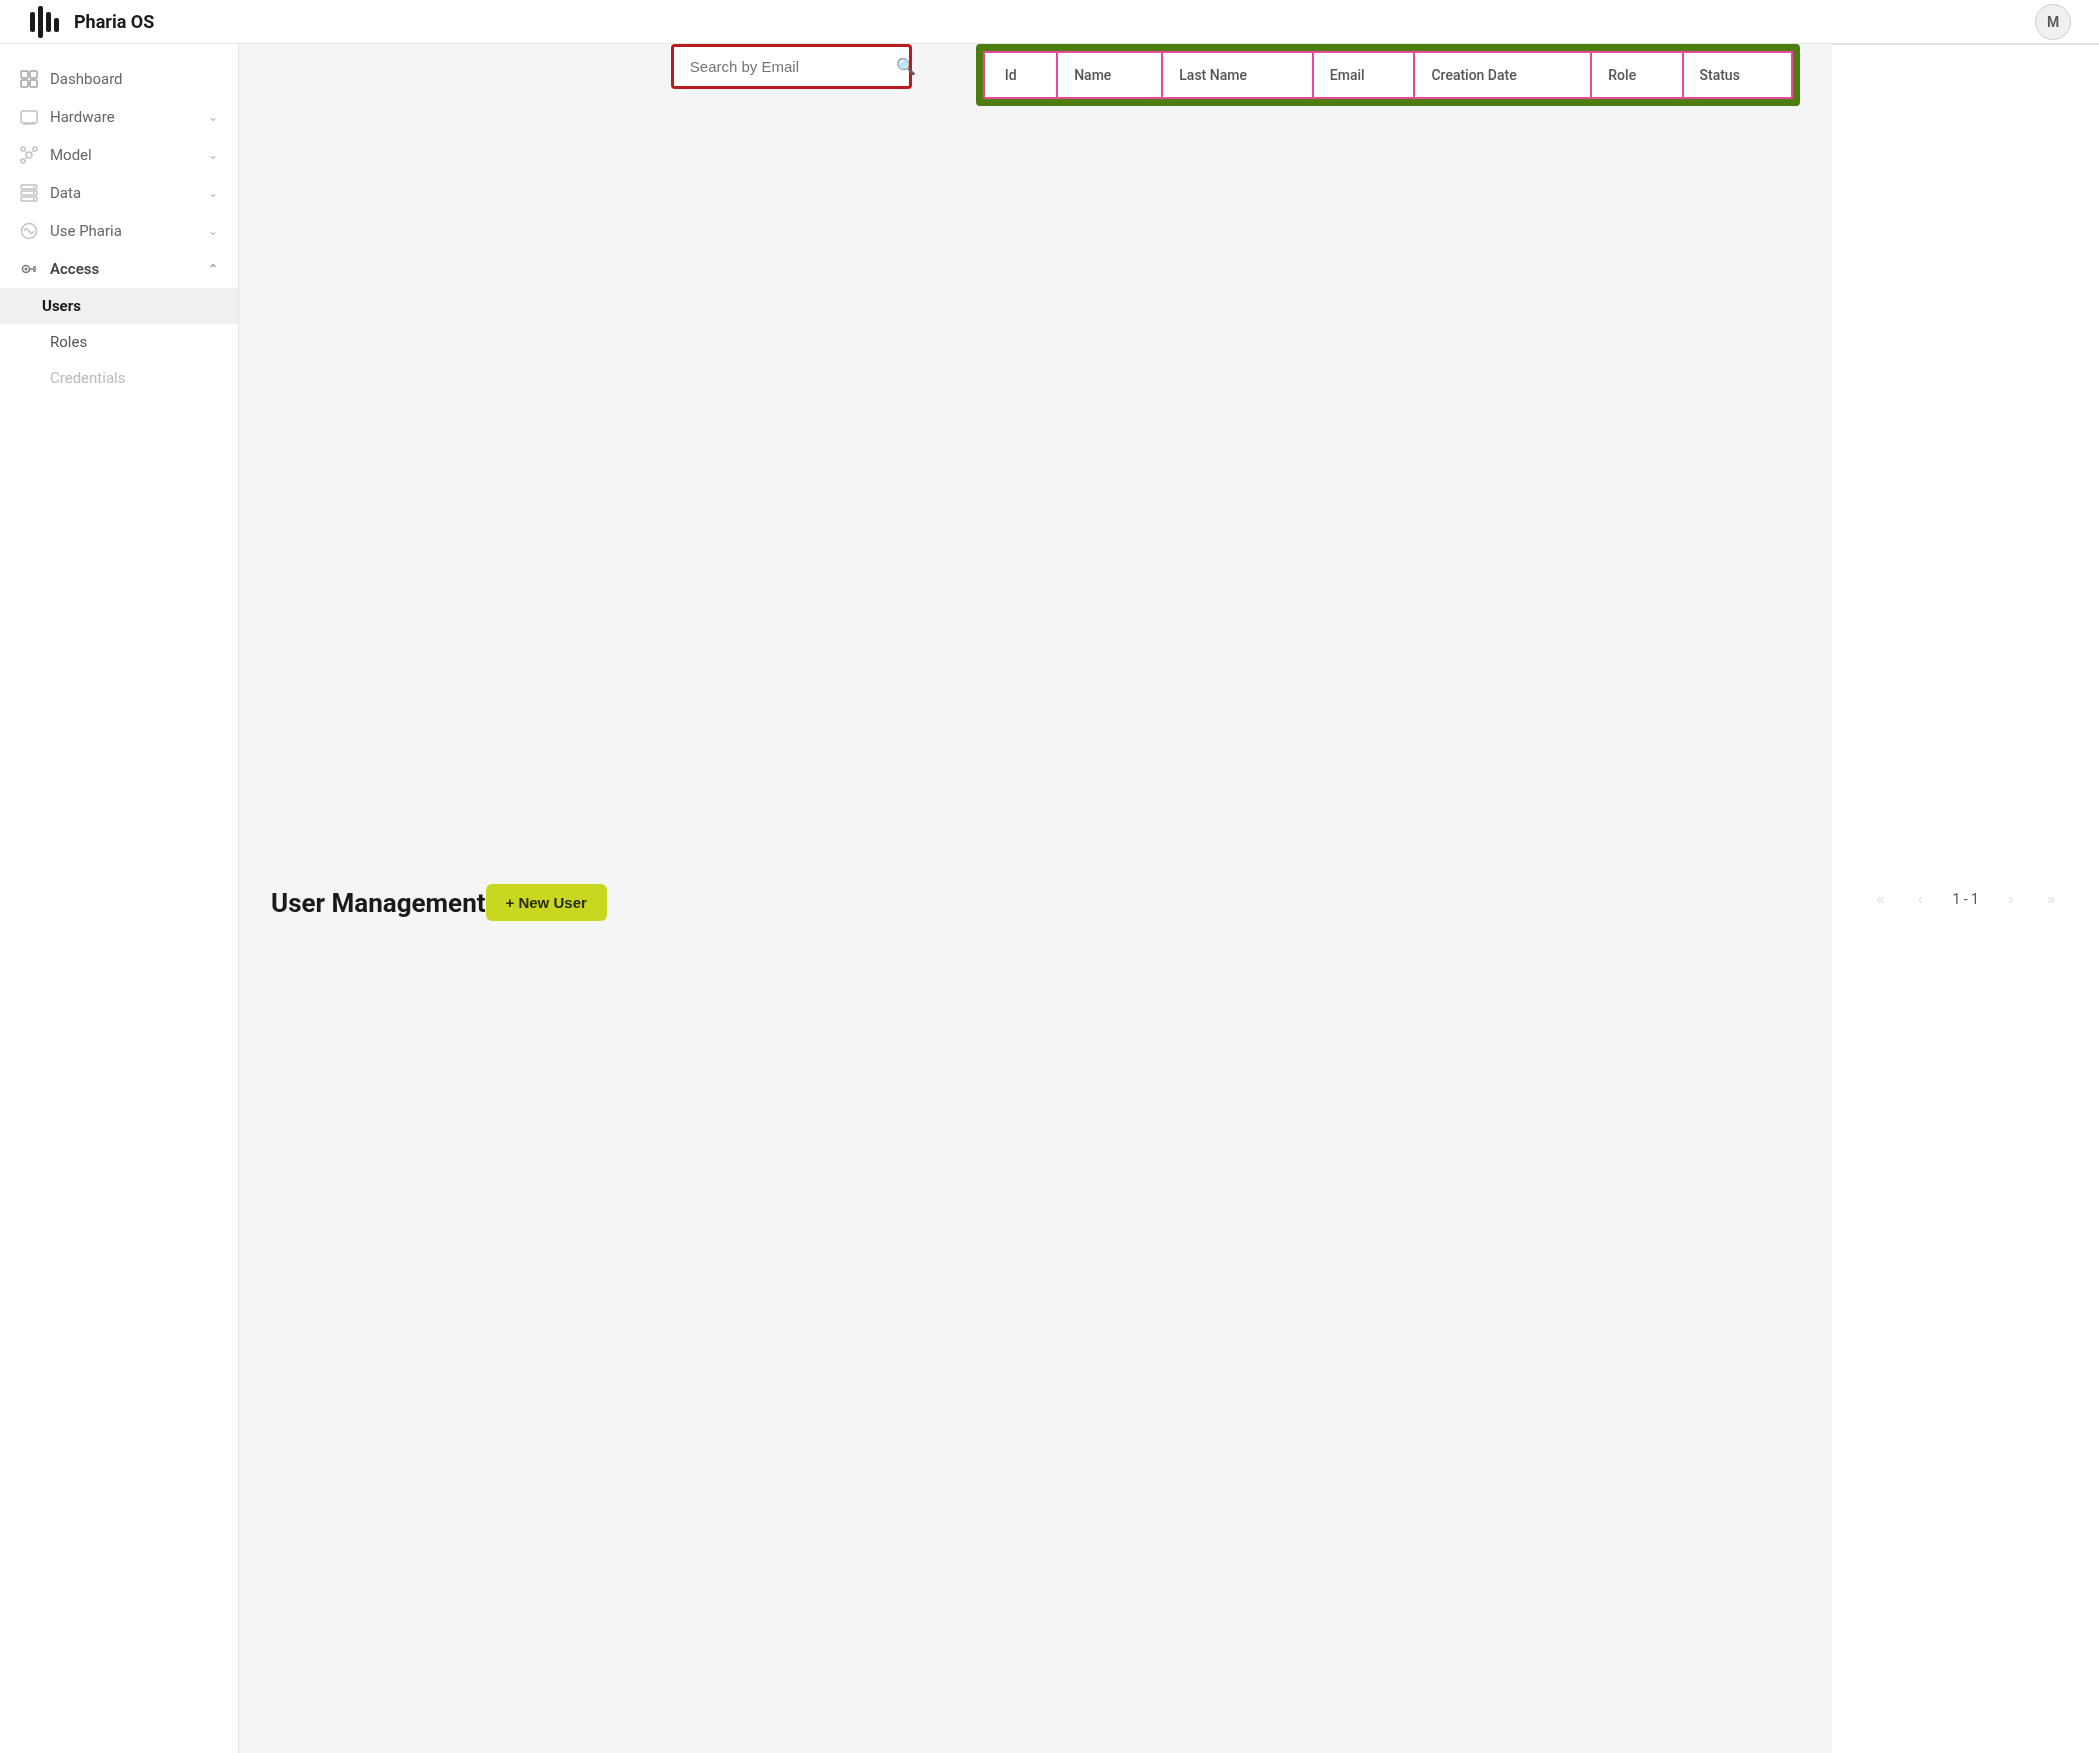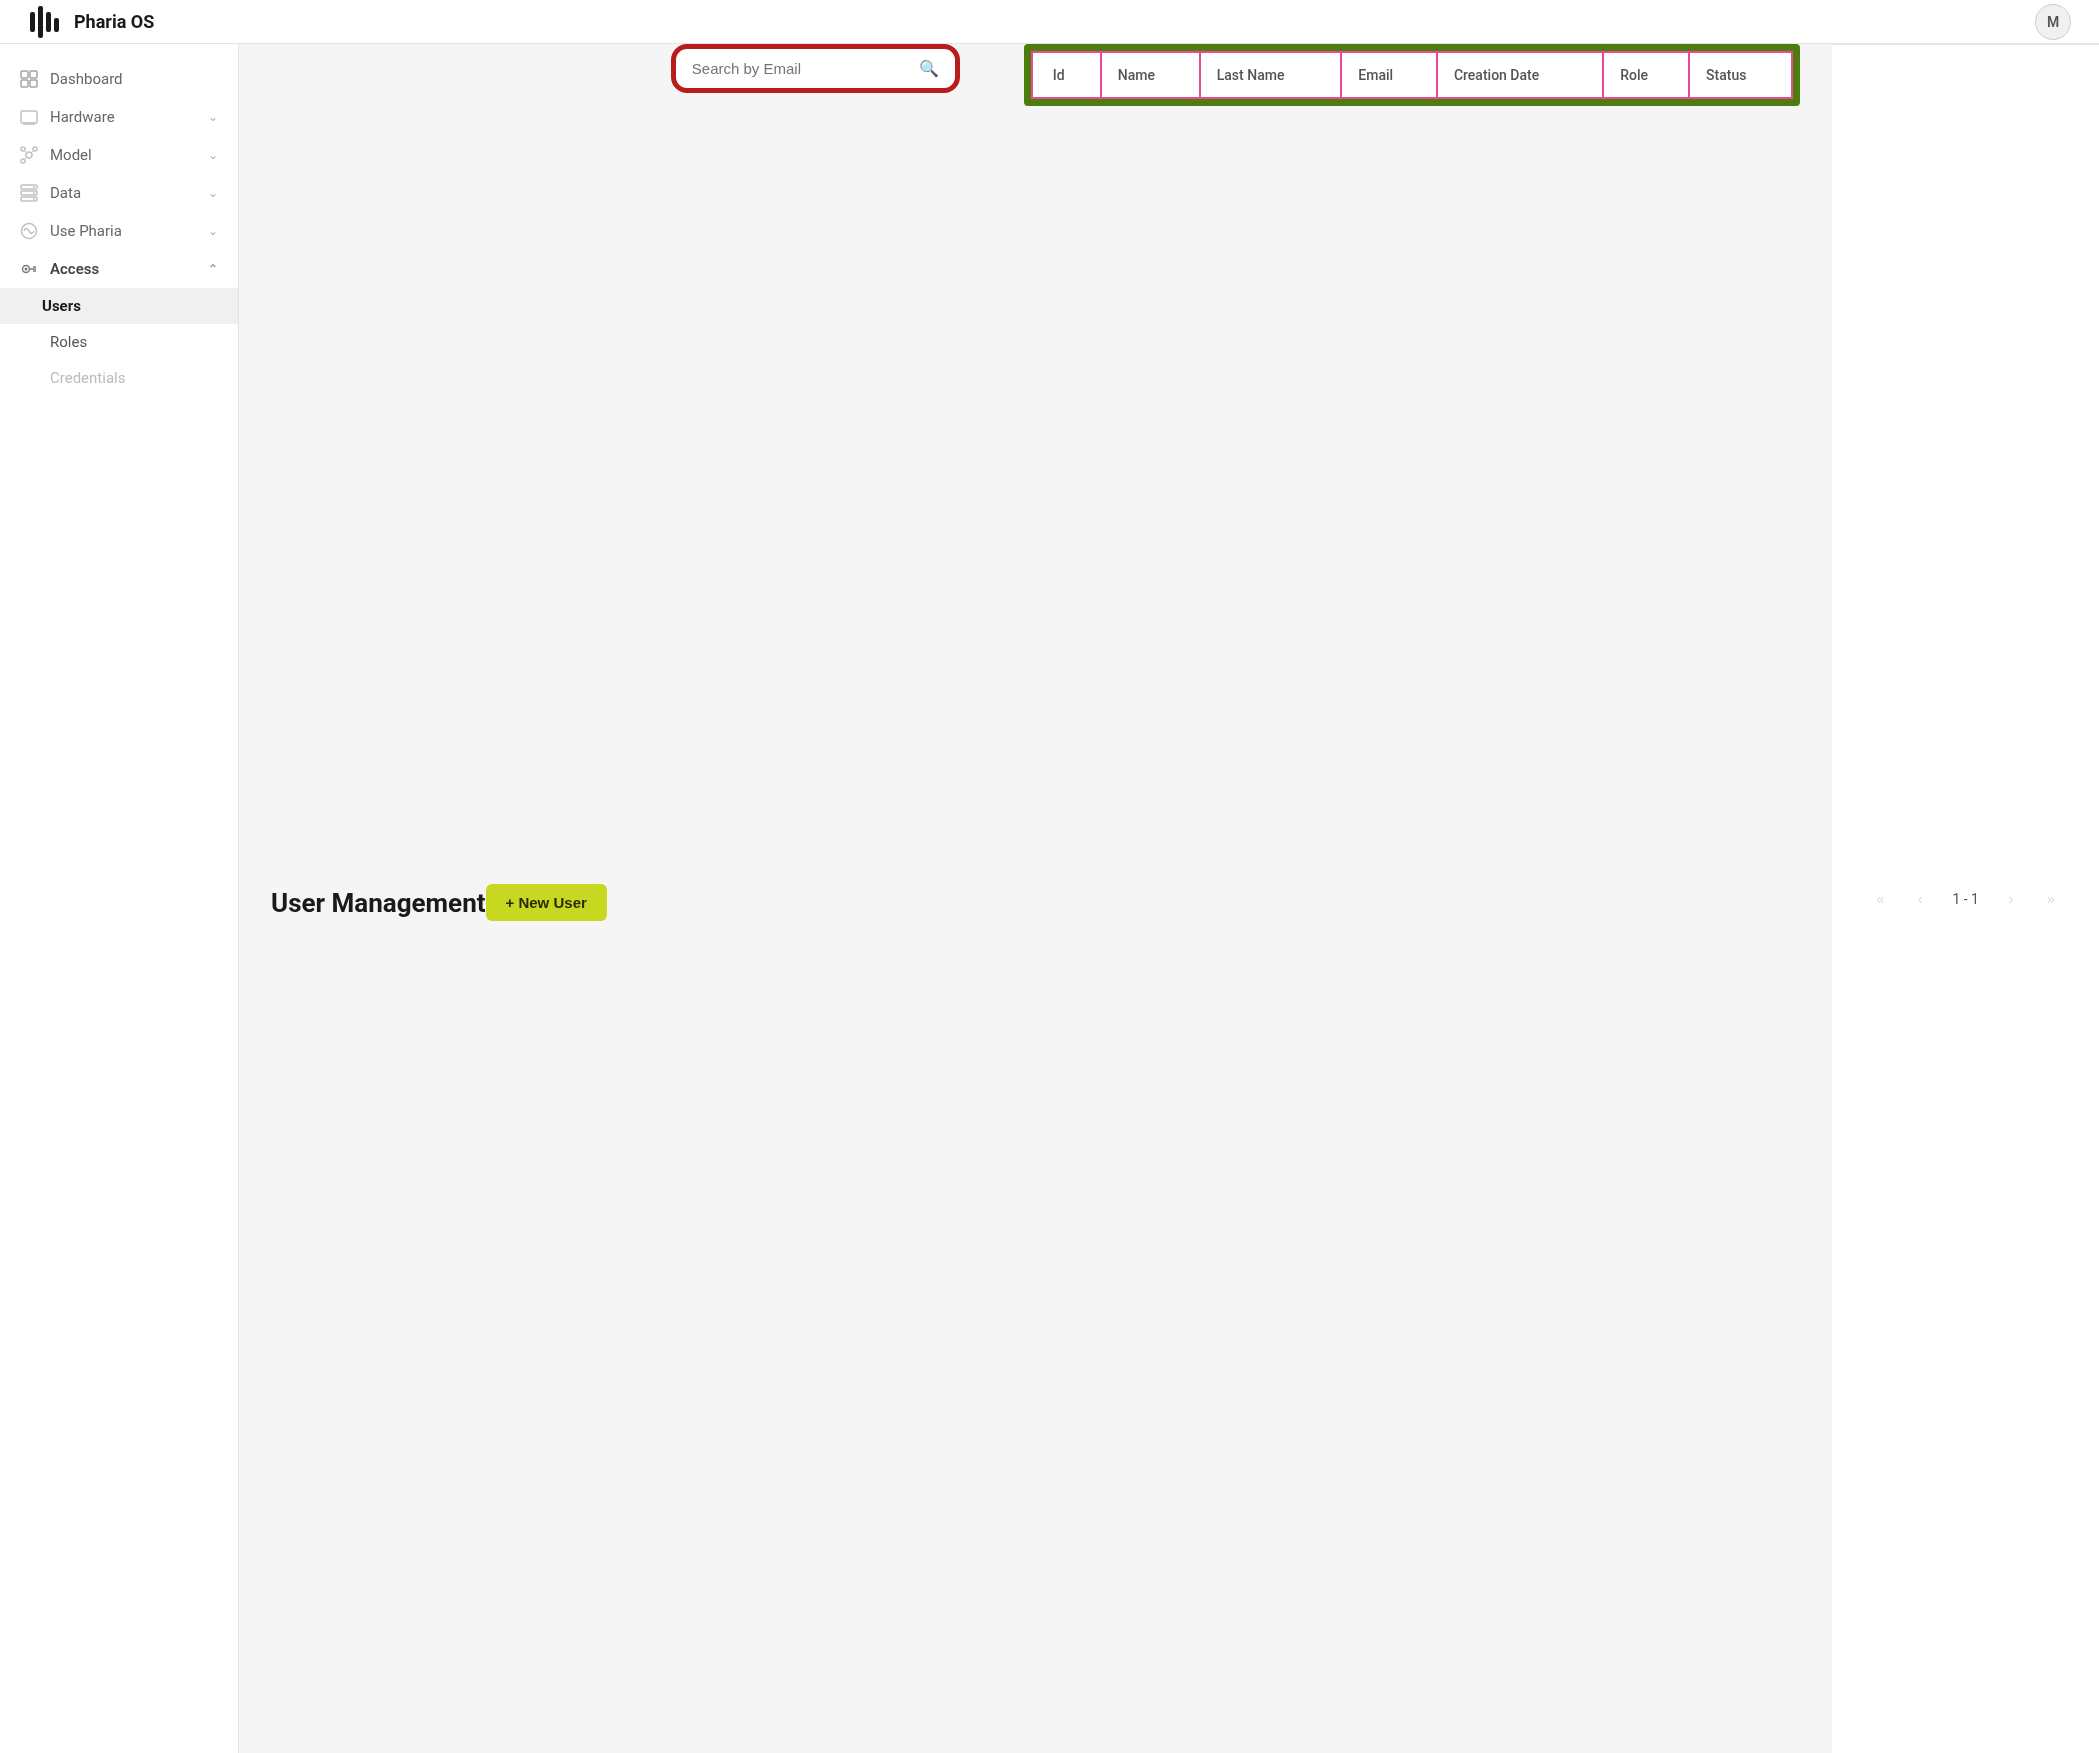--- a/index.html
+++ b/index.html
@@ -57,22 +57,22 @@
     .new-user-btn {
       display: flex; align-items: center; gap: 6px;
       background: #c8d820; color: #2a2a00; border: none; border-radius: 6px;
       padding: 10px 20px; font-size: 15px; font-weight: 600; cursor: pointer;
     }
 
     
     .search-area { padding: 0 32px 16px 32px; }
     .search-box {
       display: flex; align-items: center;
-      background: #fff; border: 5px solid #b91c1c; border-radius: 16px;
-      padding: 10px 16px; width: 289px;
+      background: #fff; border: 3px solid #b91c1c; border-radius: 4px;
+      padding: 10px 16px; width: 241px;
     }
     .search-input {
       border: none; outline: none; font-size: 15px; color: #333; flex: 1; background: transparent;
     }
     .search-icon { color: #aaa; font-size: 16px; margin-left: 8px; }
 
     
     .table-wrapper { flex: 1; overflow: auto; padding: 0 32px; }
     .data-table { width: 100%; background: #ec4899; border-radius: 4px; overflow: hidden; border: 7px solid #4d7c0f; }
     .data-table thead tr { border-bottom: 1px solid #e5e5e5; }

